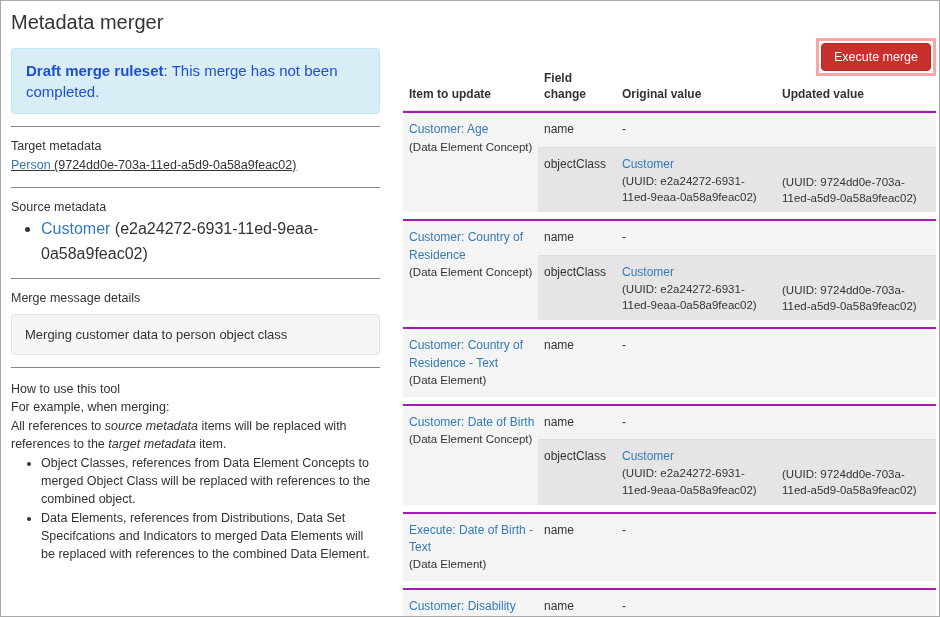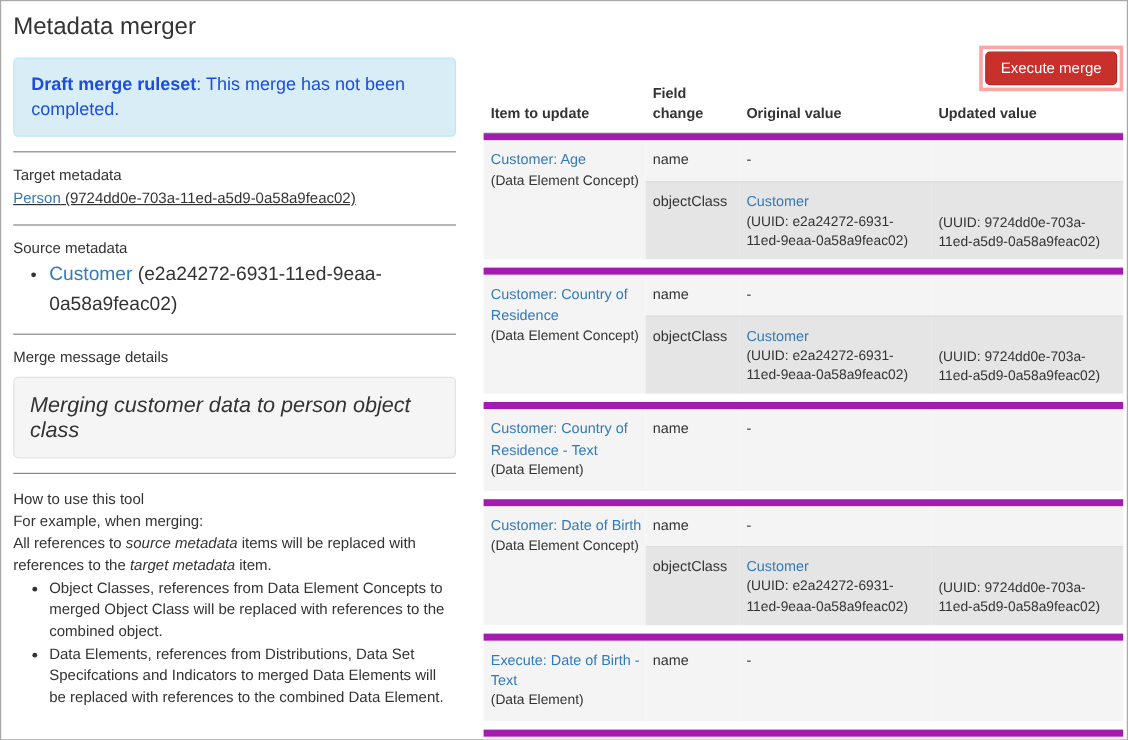--- a/index.html
+++ b/index.html
@@ -22,21 +22,21 @@
   }
   .alert-info b { font-weight: 700; }
   hr.sep { border: none; border-top: 1px solid #888; margin: 12px 0; }
   .sec-label { font-size: 12.5px; margin-bottom: 3px; }
   .meta-line { font-size: 12.5px; line-height: 1.5; text-decoration: underline; }
   a.link { color: #337ab7; text-decoration: none; cursor: pointer; }
   ul.src-list { margin: 3px 0 2px 0; padding-left: 30px; }
   ul.src-list li { line-height: 1.55; font-size: 16px; }
   .well {
     background: #f5f5f5; border: 1px solid #e3e3e3; border-radius: 4px;
-    padding: 12px 13px; margin-top: 9px; font-size: 18px; font-style: italic;
+    padding: 12px 13px; margin-top: 9px; font-size: 13px;
   }
   .howto { font-size: 12.5px; line-height: 1.45; }
   .howto .ht-title { margin-bottom: 0px; }
   .howto em { font-style: italic; }
   ul.howto-list { margin: 1px 0 0 0; padding-left: 30px; }
   ul.howto-list li { line-height: 1.45; margin-bottom: 1px; }
 
   
   .annotation-box {
     position: absolute; top: 37px; right: 3px;
@@ -51,21 +51,21 @@
   
   .right { position: absolute; left: 402px; top: 0; width: 533px; }
   .thead {
     display: grid; grid-template-columns: 135px 78px 160px 160px;
     align-items: end; margin-top: 70px; padding-bottom: 8px;
     border-bottom: 1px solid #ddd;
   }
   .thead .th { font-weight: 700; font-size: 12px; padding: 0 2px 0 6px; line-height: 1.3; }
   .tgroup {
     display: grid; grid-template-columns: 135px 78px 160px 160px;
-    margin-bottom: 7px; border-top: 6px solid #a21caf; background: #fff;
+    margin-bottom: 7px; border-top: 2px solid #a21caf; background: #fff;
   }
   .cell { padding: 8px 4px 8px 6px; font-size: 12px; line-height: 1.45; }
   .item-cell { padding-right: 2px; padding-left: 6px; }
   .two .item-cell { grid-row: 1 / span 2; }
   .item-type { font-size: 11.5px; color: #333; line-height: 1.35; margin-top: 1px; }
   .r1 { background: #f4f4f4; }
   .item-cell { background: #f4f4f4; }
   .gray1 .cell { background: #f4f4f4; }
   .r2 { border-top: 1px solid #ddd; background: #e5e5e5; padding-bottom: 6px; }
   .uuid { font-size: 11.5px; line-height: 1.42; color: #333; }

